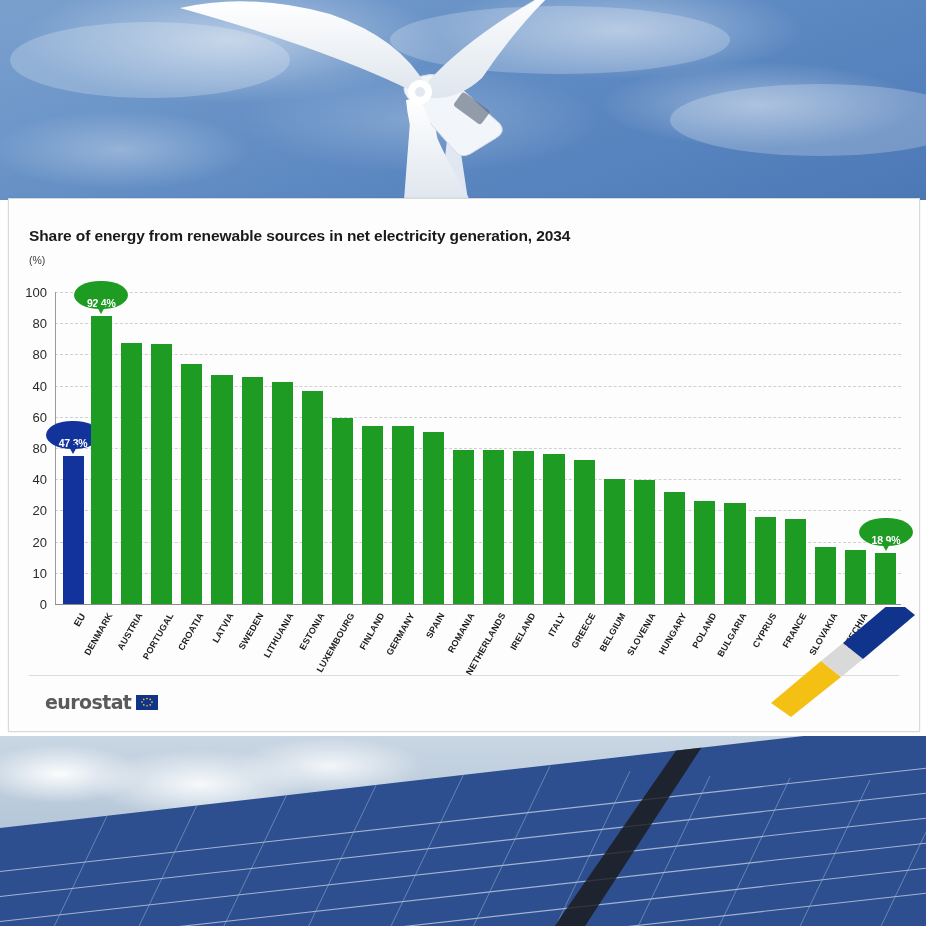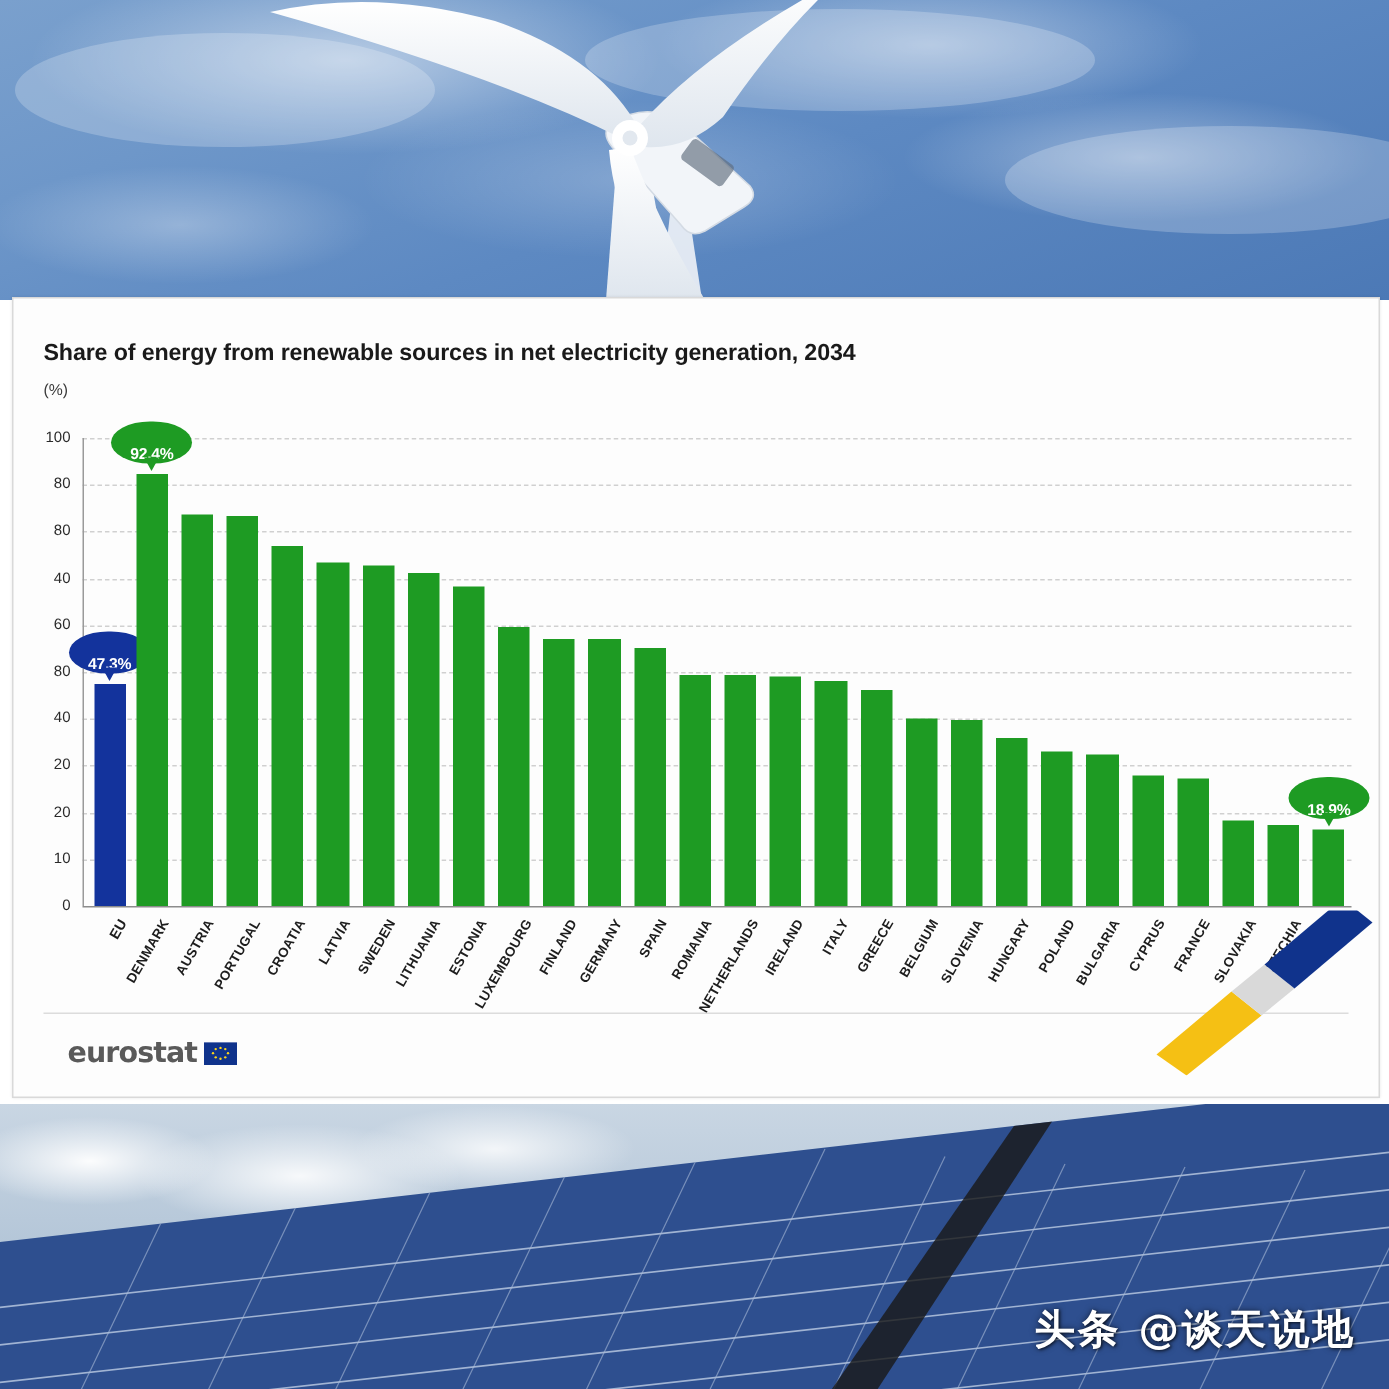--- a/index.html
+++ b/index.html
@@ -63,21 +63,21 @@
 
   
   .plot{position:absolute;left:46px;top:88px;width:846px;height:322px;}
   .gridwrap{position:absolute;left:0;top:5px;width:846px;height:312px;}
   .gline{position:absolute;left:0;width:846px;height:1px;
          border-top:1px dashed #c9c9c9;opacity:.85;}
   .gline.zero{border-top:1px solid #8c8c8c;opacity:1;}
   .yaxis-line{position:absolute;left:0;top:5px;width:1px;height:312px;background:#9a9a9a;}
 
   .ylabels{position:absolute;left:0;top:88px;width:44px;height:322px;}
-  .ylab{position:absolute;right:6px;font-size:10px;color:#2a2a2a;
+  .ylab{position:absolute;right:6px;font-size:13px;color:#2a2a2a;
         transform:translateY(-50%);text-align:right;white-space:nowrap;}
 
   .bars{position:absolute;left:1px;top:5px;width:845px;height:312px;}
   .barslot{position:absolute;bottom:0;height:312px;}
   .bar{position:absolute;bottom:0;left:0;width:100%;background:#1e9b23;}
   .bar.eu{background:#13339c;}
 
   .callout{
     position:absolute;transform:translate(-50%,0);
     width:54px;height:34px;
@@ -379,16 +379,15 @@
           <line x1="520" y1="265" x2="630" y2="35"></line>
           <line x1="600" y1="270" x2="710" y2="40"></line>
           <line x1="680" y1="272" x2="790" y2="42"></line>
           <line x1="760" y1="274" x2="870" y2="44"></line>
           <line x1="840" y1="276" x2="950" y2="46"></line>
         </g>
         <path d="M520 240 L700 -20 L722 -20 L546 250 Z" fill="#1a1a1a" opacity=".82"></path>
         <rect x="0" y="-20" width="926" height="230" fill="url(#none)" opacity="0"></rect>
       </g>
     </svg>
-    <div class="watermark">头条 @谈天说地</div>
   </div>
 
 </div>
 
 </body></html>

